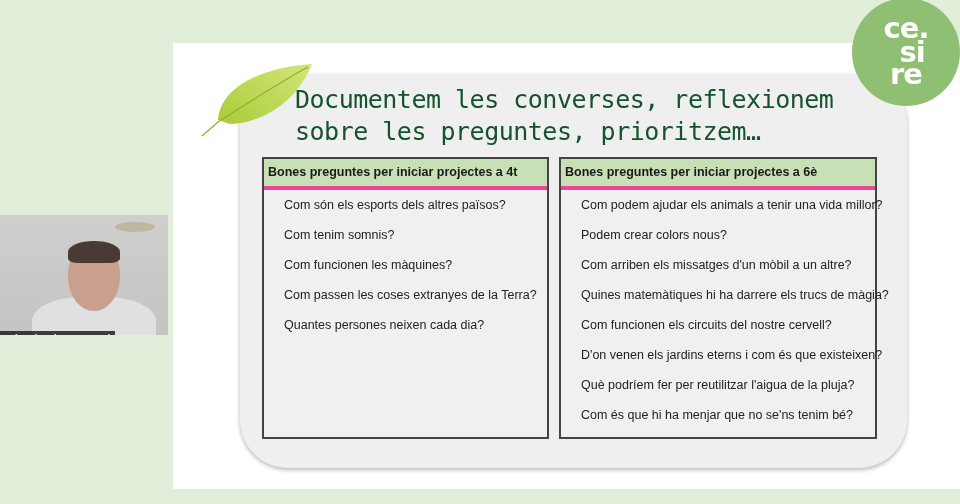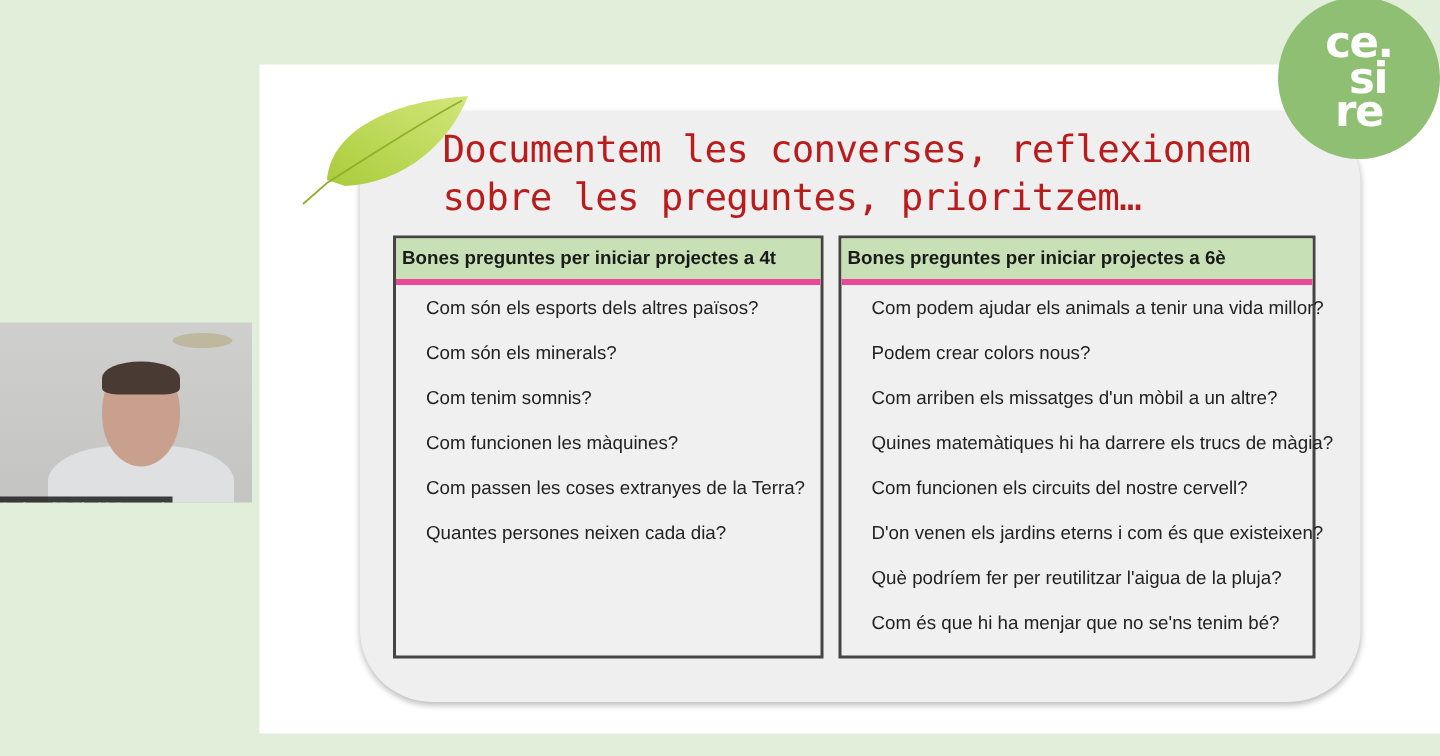--- a/index.html
+++ b/index.html
@@ -17,21 +17,21 @@
       background: #efefef;
       border-radius: 48px;
       box-shadow: 0 2px 4px rgba(0,0,0,0.28);
     }
     .leaf {
       position: absolute; left: 200px; top: 60px; width: 115px; height: 80px;
     }
     .title {
       position: absolute; left: 295px; top: 84px; width: 600px;
       font-family: "DejaVu Sans Mono", monospace;
-      font-size: 25px; line-height: 32px; color: #b91c1c;
+      font-size: 25px; line-height: 32px; color: #14532d;
       letter-spacing: -0.5px;
       margin: 0; font-weight: normal;
     }
     .logo {
       position: absolute; left: 852px; top: -2px; width: 108px; height: 108px;
       border-radius: 50%; background: #8fbf72;
       color: #ffffff; font-family: "DejaVu Sans", sans-serif; font-weight: bold;
       text-align: center;
     }
     .logo .l1, .logo .l2, .logo .l3 {
@@ -110,21 +110,20 @@
 <div class="logo">
   <span class="l1">ce.</span>
   <span class="l2">si</span>
   <span class="l3">re</span>
 </div>
 
 <div class="qtable left">
   <div class="head">Bones preguntes per iniciar projectes a 4t</div>
   <ul>
     <li>Com són els esports dels altres països?</li>
-    <li>Com són els minerals?</li>
     <li>Com tenim somnis?</li>
     <li>Com funcionen les màquines?</li>
     <li>Com passen les coses extranyes de la Terra?</li>
     <li>Quantes persones neixen cada dia?</li>
   </ul>
 </div>
 
 <div class="qtable right">
   <div class="head">Bones preguntes per iniciar projectes a 6è</div>
   <ul>

